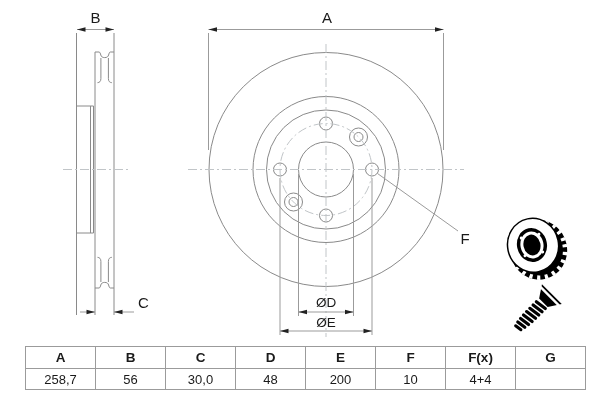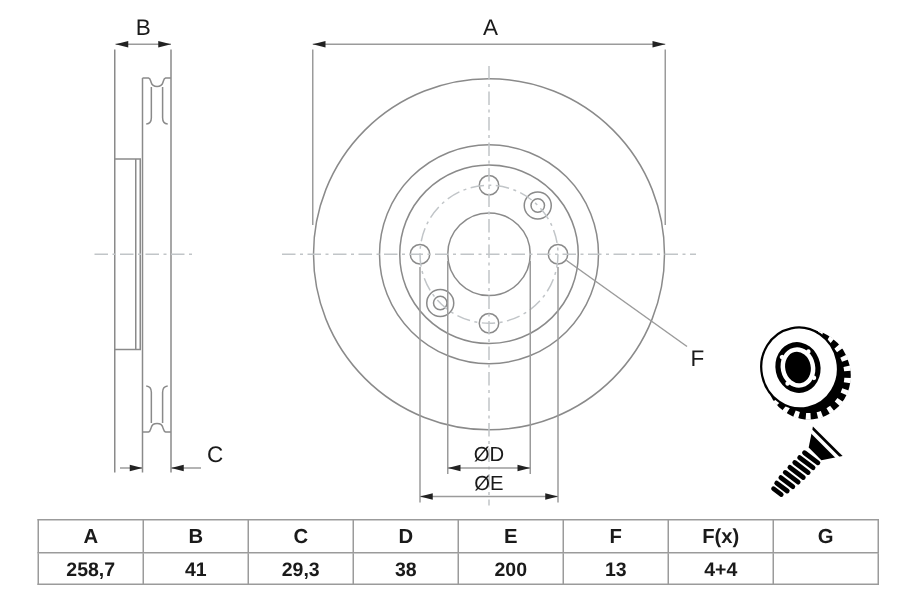--- a/index.html
+++ b/index.html
@@ -7,21 +7,21 @@
          font-family:"Liberation Sans", sans-serif;}
   #drawing{position:absolute;left:0;top:0;}
   .dim-label{font-family:"Liberation Sans", sans-serif;font-size:15px;fill:#1a1a1a;}
   .dim-label-sm{font-family:"Liberation Sans", sans-serif;font-size:13.5px;fill:#1a1a1a;}
   #spec-table{position:absolute;left:25px;top:346px;border-collapse:collapse;table-layout:fixed;
               background:#ffffff;}
   #spec-table th,#spec-table td{
       width:69px;border:1px solid #9b9b9b;text-align:center;padding:0;
       font-family:"Liberation Sans", sans-serif;color:#1a1a1a;overflow:hidden;}
   #spec-table th{height:21px;font-size:13.5px;font-weight:bold;}
-  #spec-table td{height:20px;font-size:13px;font-weight:bold;}
+  #spec-table td{height:20px;font-size:13px;font-weight:normal;}
 </style>
 </head>
 <body>
 
 <div id="stage">
 
   <svg id="drawing" width="600" height="345" viewBox="0 0 600 345">
 
     <g stroke="#8a8a8a" stroke-width="1" fill="none">
 
@@ -151,24 +151,24 @@
         <th>D</th>
         <th>E</th>
         <th>F</th>
         <th>F(x)</th>
         <th>G</th>
       </tr>
     </thead>
     <tbody>
       <tr>
         <td>258,7</td>
-        <td>41</td>
-        <td>29,3</td>
-        <td>38</td>
+        <td>56</td>
+        <td>30,0</td>
+        <td>48</td>
         <td>200</td>
-        <td>13</td>
+        <td>10</td>
         <td>4+4</td>
         <td></td>
       </tr>
     </tbody>
   </table>
 
 </div>
 
 </body></html>

